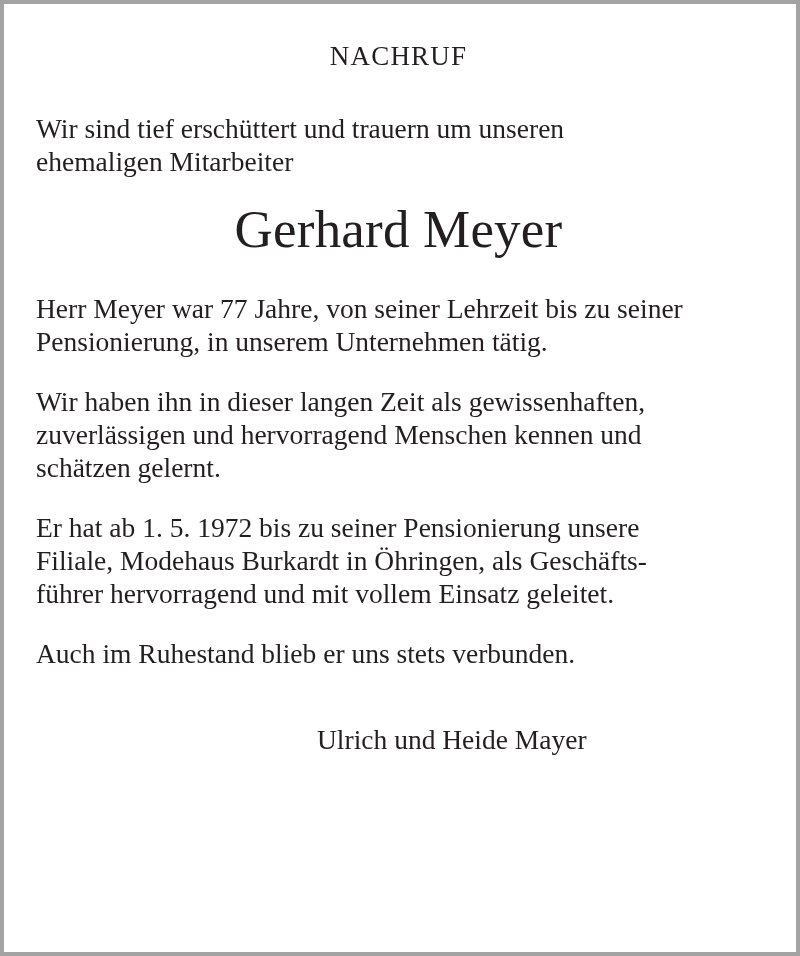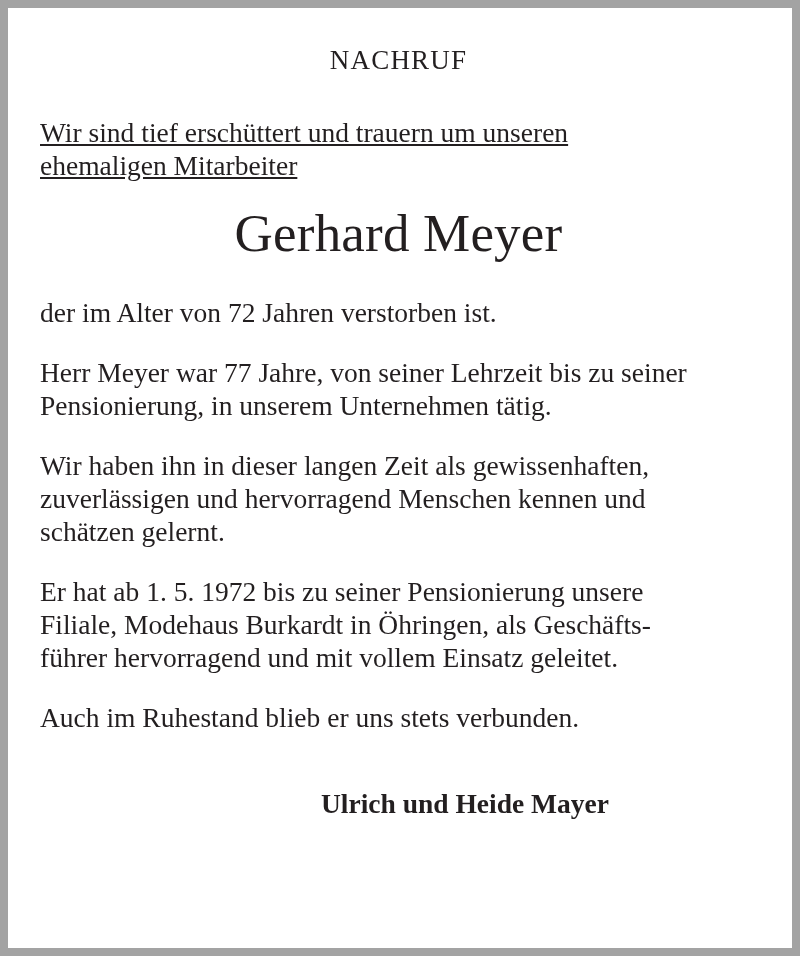--- a/index.html
+++ b/index.html
@@ -12,21 +12,21 @@
   body {
     font-family: "Liberation Serif", "DejaVu Serif", serif;
   }
 
   .notice {
     position: relative;
     width: 800px;
     height: 956px;
     box-sizing: border-box;
     background: #ffffff;
-    border: 8px solid #a3a3a3;
+    border: 4px solid #a3a3a3;
     overflow: hidden;
   }
 
   .inner {
     box-sizing: border-box;
     width: 100%;
     height: 100%;
     padding: 38px 35px 0 32px;
     color: #231f20;
   }
@@ -45,38 +45,37 @@
     font-size: 27.5px;
     line-height: 33px;
     margin: 0 0 27px 0;
     padding: 0;
     text-align: left;
     white-space: pre-line;
   }
 
   .para.tight {
     margin-bottom: 21px;
-    text-decoration: underline;
   }
 
   .deceased-name {
     text-align: center;
     font-size: 53px;
     font-weight: normal;
     line-height: 1.1;
     letter-spacing: 0.2px;
     margin: 22px 0 34px 0;
     padding: 0;
   }
 
   .signature {
     margin: 54px 0 0 0;
     padding: 0 0 0 281px;
     font-size: 27.5px;
-    font-weight: bold;
+    font-weight: normal;
     line-height: 32px;
   }
 
   .signature-line {
     display: block;
     white-space: nowrap;
   }
 </style>
 </head>
 <body>
@@ -84,21 +83,20 @@
 <div class="notice">
   <div class="inner">
 
     <div class="headline">NACHRUF</div>
 
     <p class="para tight">Wir sind tief erschüttert und trauern um unseren
 ehemaligen Mitarbeiter</p>
 
     <div class="deceased-name">Gerhard Meyer</div>
 
-    <p class="para">der im Alter von 72 Jahren verstorben ist.</p>
 
     <p class="para">Herr Meyer war 77 Jahre, von seiner Lehrzeit bis zu seiner
 Pensionierung, in unserem Unternehmen tätig.</p>
 
     <p class="para">Wir haben ihn in dieser langen Zeit als gewissenhaften,
 zuverlässigen und hervorragend Menschen kennen und
 schätzen gelernt.</p>
 
     <p class="para">Er hat ab 1. 5. 1972 bis zu seiner Pensionierung unsere
 Filiale, Modehaus Burkardt in Öhringen, als Geschäfts-

